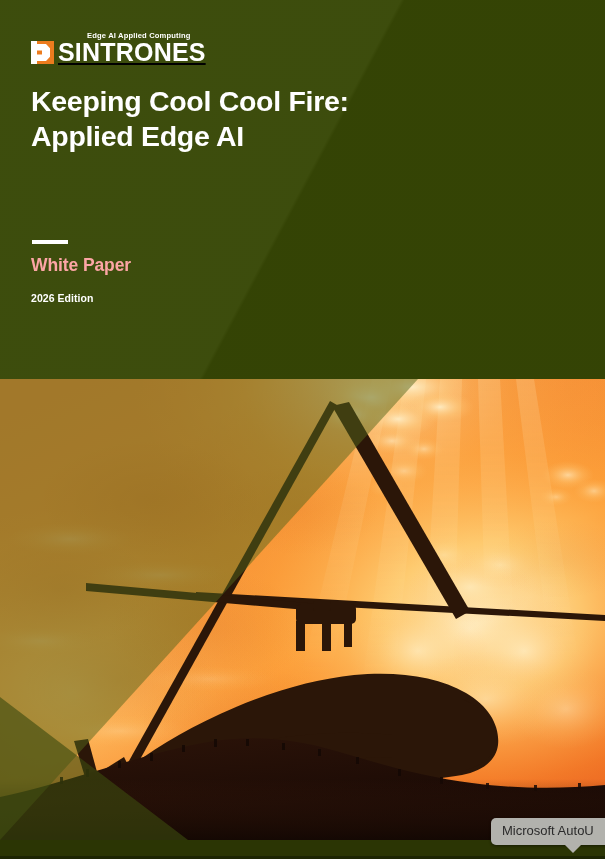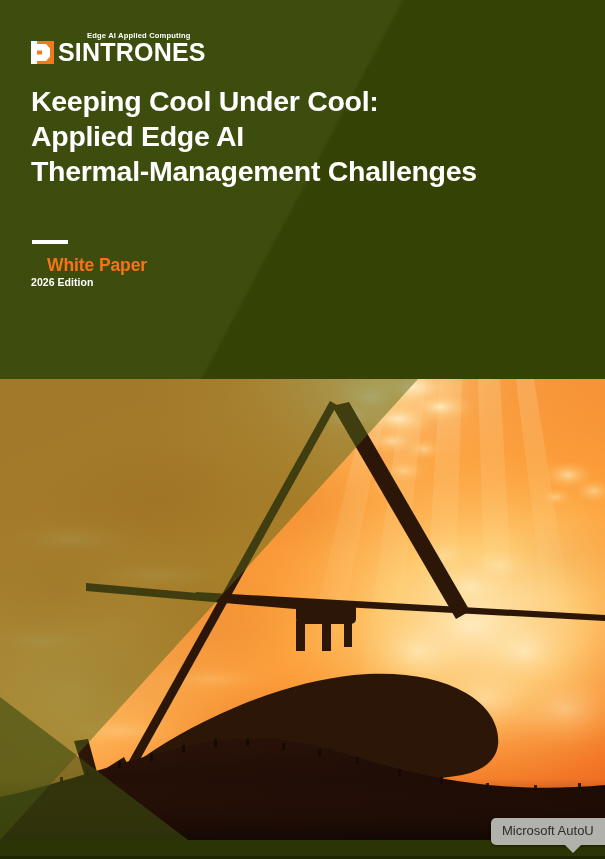--- a/index.html
+++ b/index.html
@@ -49,20 +49,21 @@
     font-weight: bold;
     letter-spacing: 0.15px;
     color: #ffffff;
     white-space: nowrap;
   }
   .logo-row {
     position: absolute;
     left: 0; top: 9px;
     display: flex;
     align-items: center;
+    text-decoration: underline;
   }
   .logo-mark {
     position: relative;
     width: 23px; height: 23px;
     background: #ec7c1e;
     flex: 0 0 auto;
   }
   .logo-mark::before {
     content: "";
     position: absolute;
@@ -100,27 +101,26 @@
     position: absolute;
     left: 32px; top: 240px;
     width: 36px; height: 4px;
     background: #ffffff;
   }
   .kicker {
     position: absolute;
     left: 31px; top: 255px;
     font-size: 17.5px;
     font-weight: bold;
-    color: #f97316;
+    color: #fca5a5;
     letter-spacing: -0.1px;
-    margin-left: 16px;
   }
   .edition {
     position: absolute;
-    left: 31px; top: 276px;
+    left: 31px; top: 292px;
     font-size: 10.5px;
     font-weight: bold;
     color: #ffffff;
     letter-spacing: 0.05px;
   }
 
   
   .hero {
     position: absolute;
     left: 0; top: 379px;
@@ -184,23 +184,22 @@
         <div class="logo-mark">
           <svg class="logo-mark-arrow" viewBox="0 0 13 17">
             <path d="M0 0 L9 0 L13 4.2 L13 12.8 L9 17 L0 17 L0 10.6 L5 10.6 L5 6.4 L0 6.4 Z" fill="#ffffff"></path>
           </svg>
         </div>
         <div class="logo-word">SINTRONES</div>
       </div>
     </div>
 
     <div class="title">
-      <div>Keeping Cool Under Cool:</div>
+      <div>Keeping Cool Cool Fire:</div>
       <div>Applied Edge AI</div>
-      <div>Thermal-Management Challenges</div>
     </div>
 
     <div class="rule"></div>
     <div class="kicker">White Paper</div>
     <div class="edition">2026 Edition</div>
   </div>
 
   <div class="hero">
     <svg width="605" height="461" viewBox="0 0 605 461">
       <defs>

